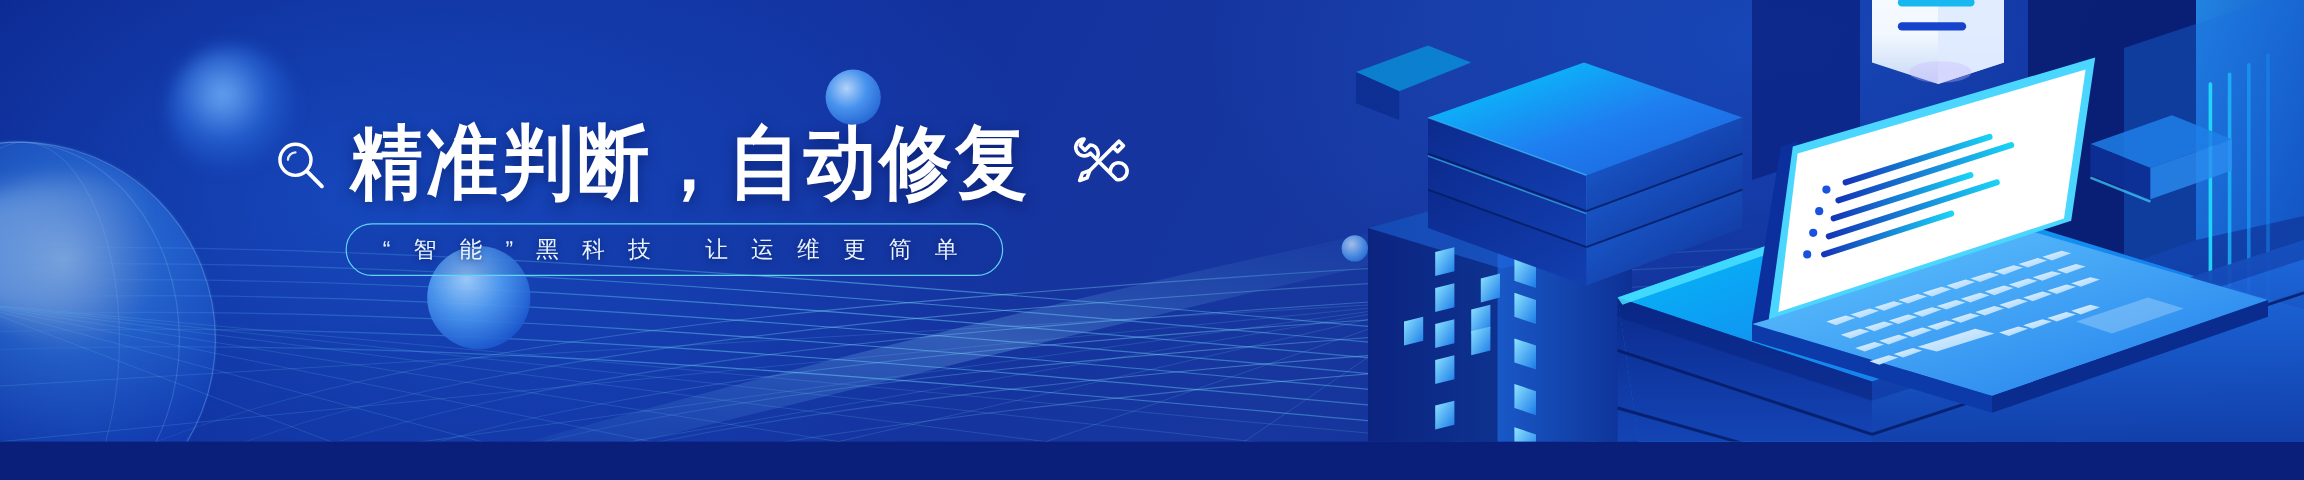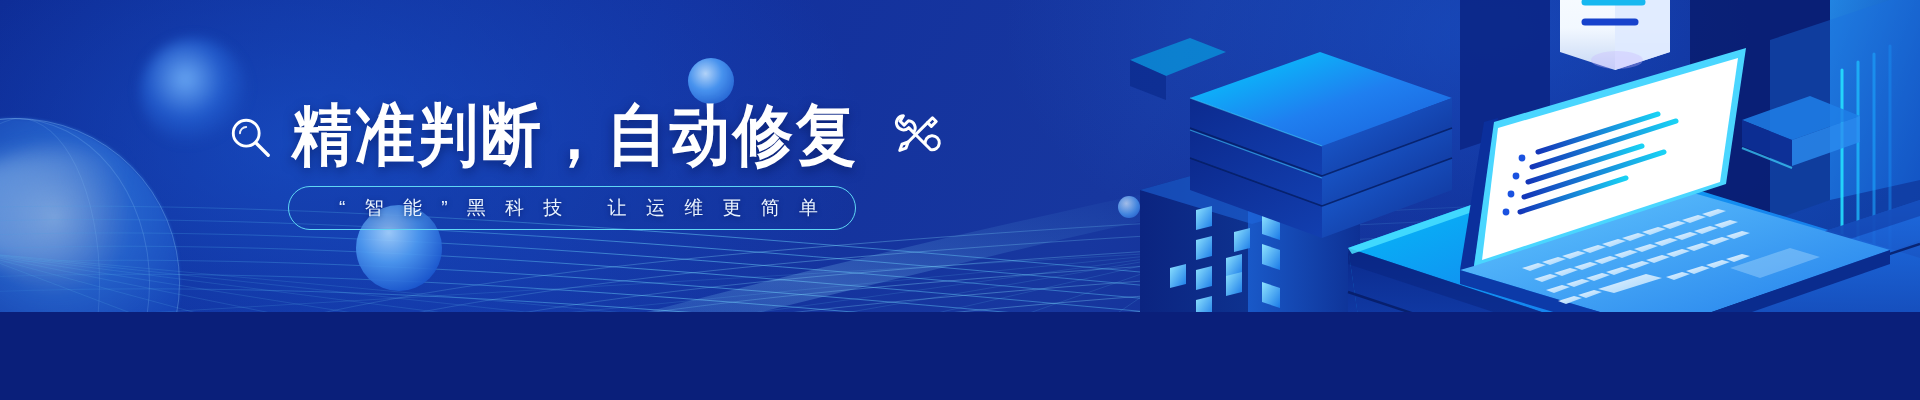--- a/index.html
+++ b/index.html
@@ -1,20 +1,20 @@
 <!DOCTYPE html>
 <html><head>
 <meta charset="utf-8">
 <style>
   * { margin:0; padding:0; box-sizing:border-box; }
   html,body { width:1920px; height:400px; overflow:hidden; background:#0a1f7a; }
   body { font-family:"Liberation Sans", sans-serif; }
 
   #banner {
-    position:relative; width:1920px; height:312px; overflow:hidden;
+    position:relative; width:1920px; height:368px; overflow:hidden;
     background:
       radial-gradient(ellipse 900px 560px at 16% 46%, rgba(28,96,220,.55) 0%, rgba(22,62,180,0) 62%),
       radial-gradient(ellipse 760px 420px at 78% 10%, rgba(30,104,230,.42) 0%, rgba(20,60,175,0) 65%),
       linear-gradient(118deg, #0b2288 0%, #12309d 32%, #17379f 58%, #0f2a90 82%, #0a2080 100%);
   }
 
   
   .layer { position:absolute; inset:0; pointer-events:none; }
 
   .orb { position:absolute; border-radius:50%; pointer-events:none; }
@@ -64,21 +64,20 @@
   .pill {
     position:absolute; left:288px; top:186px; z-index:6;
     height:44px; padding:0 30px;
     border:1.6px solid #5fd6f5; border-radius:24px;
     display:flex; align-items:center; justify-content:center;
     background:rgba(16,48,150,.18);
   }
   .pill-text {
     font-size:19px; color:#eaf4ff; letter-spacing:7px; white-space:nowrap;
     text-shadow:0 1px 5px rgba(3,18,80,.6);
-    margin-left:20px;
   }
 
   
   .art { position:absolute; right:0; top:0; width:790px; height:400px; z-index:4; }
 </style>
 </head>
 <body>
 
 <div id="banner">
 

